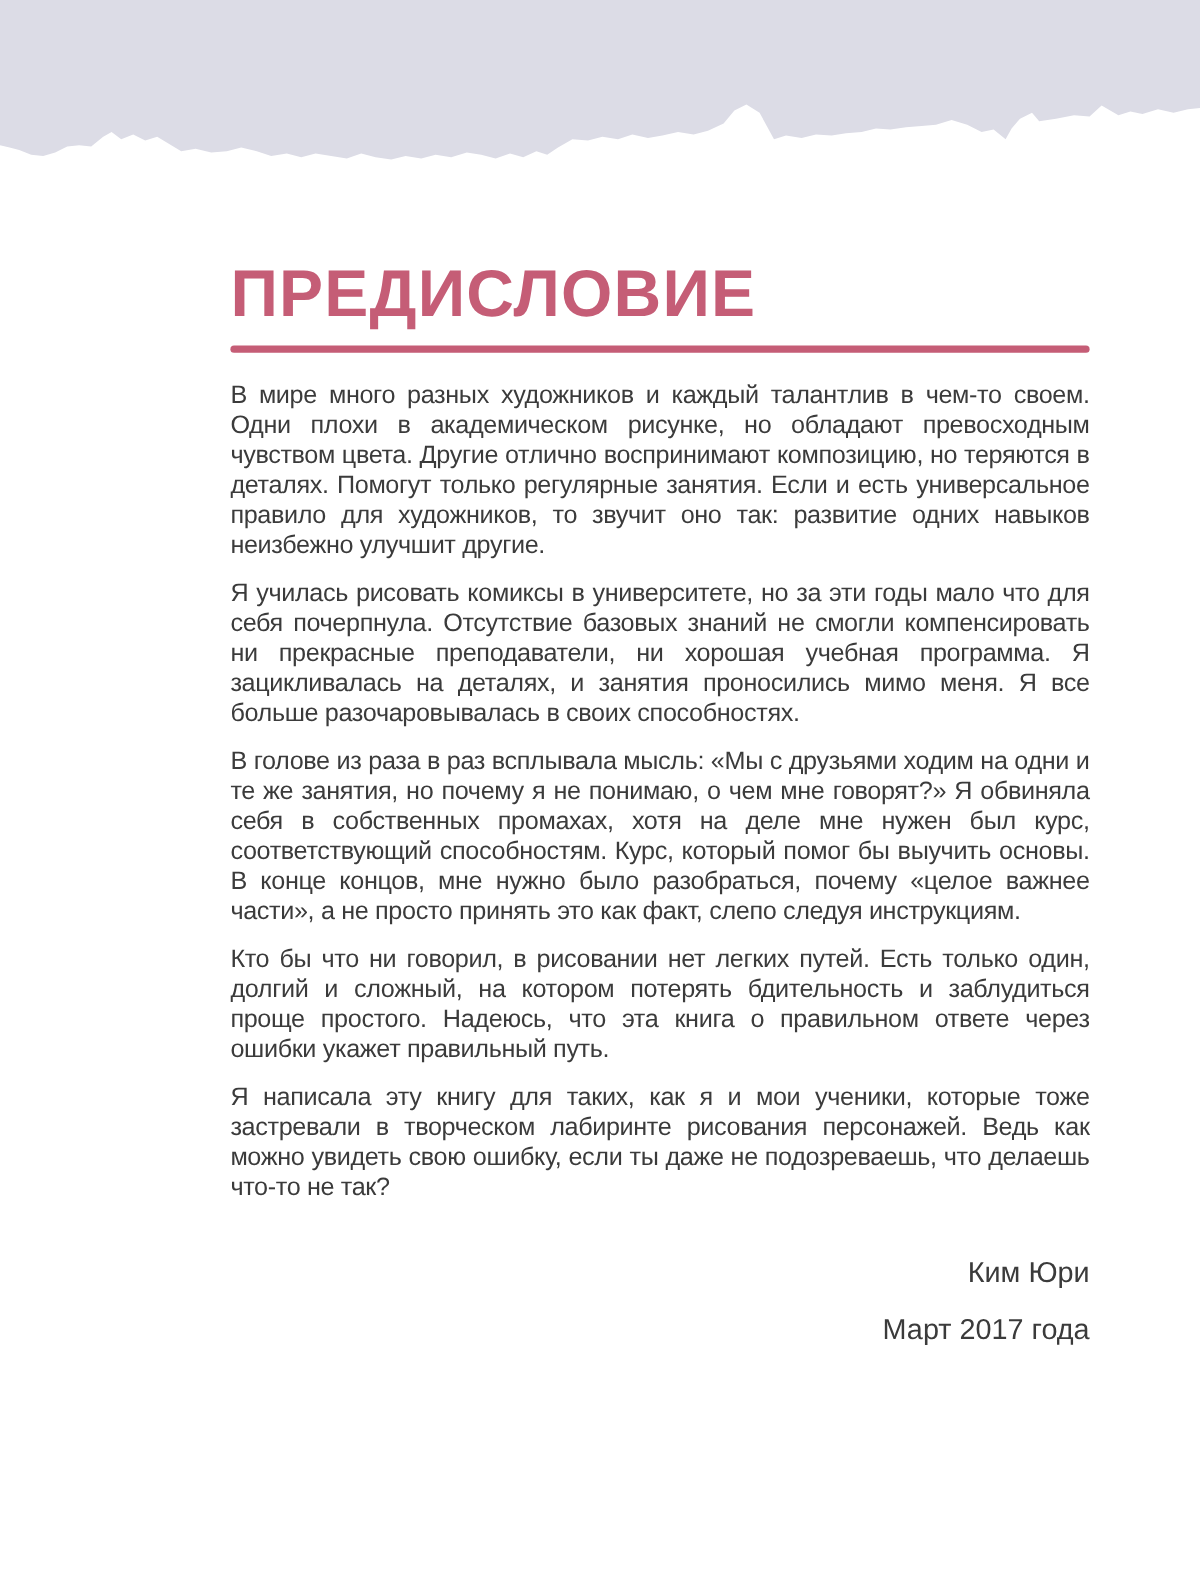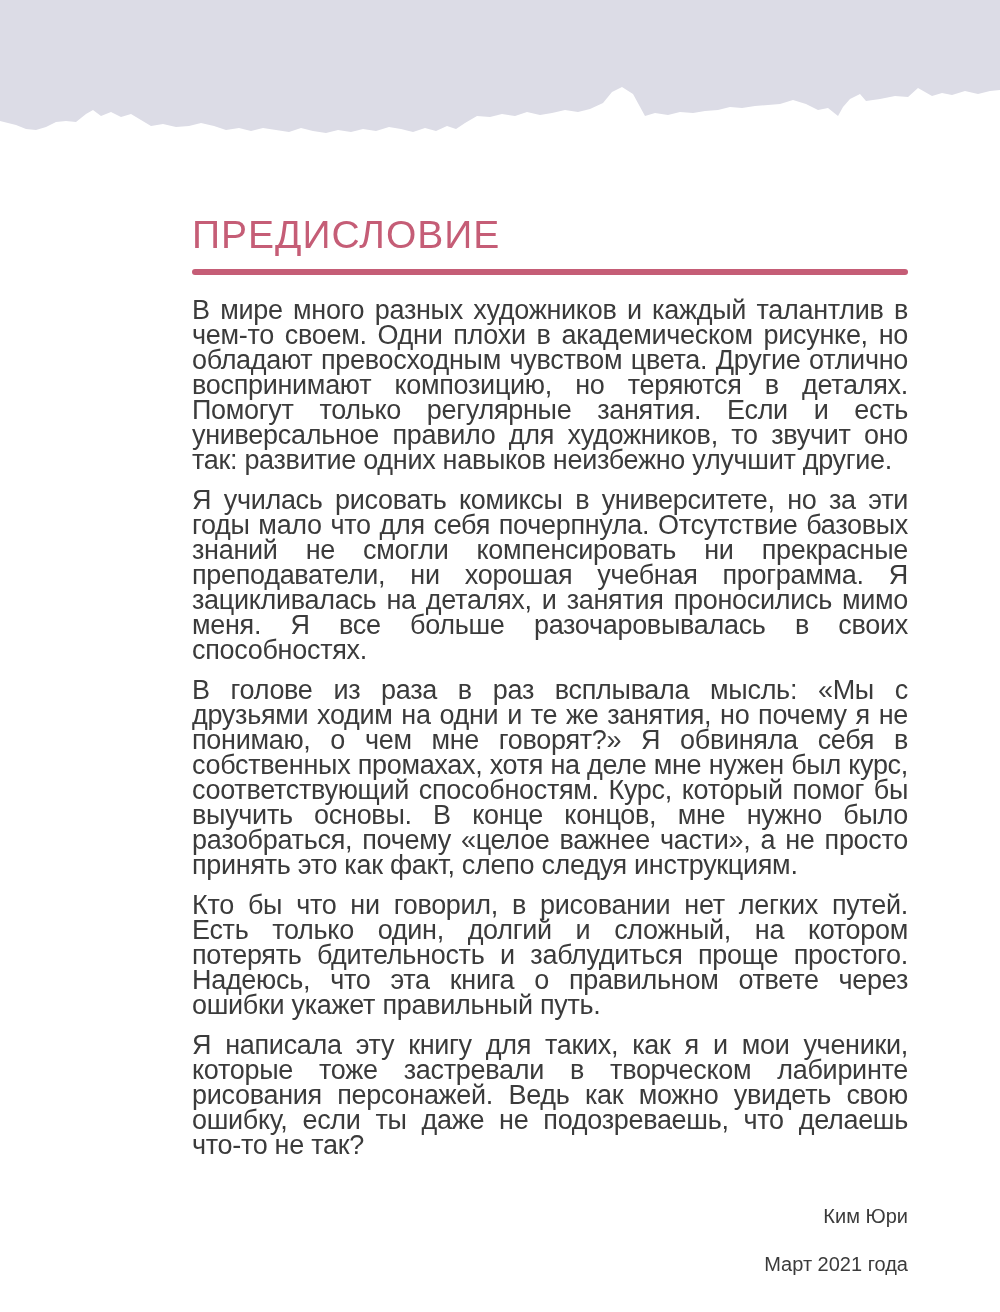--- a/index.html
+++ b/index.html
@@ -16,45 +16,45 @@
     font-family:"Liberation Sans","DejaVu Sans",sans-serif;
   }
   .torn-band{
     position:absolute;top:0;left:0;width:1000px;height:140px;
   }
   .content{
     position:absolute;left:192px;top:0;width:716px;
   }
   h1.page-title{
     margin:213px 0 0 0;
-    font-size:39px;
+    font-size:55px;
     line-height:1.14;
-    font-weight:400;
+    font-weight:700;
     letter-spacing:1px;
     color:var(--accent);
   }
   .title-rule{
     height:6px;
     background:var(--accent);
     border-radius:3px;
     margin-top:12px;
   }
   p.body-par{
     margin:15px 0 0 0;
-    font-size:27px;
+    font-size:21px;
     line-height:25px;
     letter-spacing:-0.3px;
     text-align:justify;
     color:var(--text);
   }
   p.body-par.first{margin-top:23px;}
   .signature{
     margin-top:46px;
     text-align:right;
-    font-size:20px;
+    font-size:24px;
     line-height:25px;
     color:var(--text);
   }
   .sig-date{margin-top:23px;}
 </style>
 </head>
 <body>
 
 <svg class="torn-band" viewBox="0 0 1000 140" preserveAspectRatio="none" aria-hidden="true">
   <polygon fill="#dcdce6" points="
@@ -82,16 +82,16 @@
   <p class="body-par">Я училась рисовать комиксы в университете, но за эти годы мало что для себя почерпнула. Отсутствие базовых знаний не смогли компенсировать ни прекрасные преподаватели, ни хорошая учебная программа. Я зацикливалась на деталях, и занятия проносились мимо меня. Я все больше разочаровывалась в своих способностях.</p>
 
   <p class="body-par">В голове из раза в раз всплывала мысль: «Мы с друзьями ходим на одни и те же занятия, но почему я не понимаю, о чем мне говорят?» Я обвиняла себя в собственных промахах, хотя на деле мне нужен был курс, соответствующий способностям. Курс, который помог бы выучить основы. В конце концов, мне нужно было разобраться, почему «целое важнее части», а не просто принять это как факт, слепо следуя инструкциям.</p>
 
   <p class="body-par">Кто бы что ни говорил, в рисовании нет легких путей. Есть только один, долгий и сложный, на котором потерять бдительность и заблудиться проще простого. Надеюсь, что эта книга о правильном ответе через ошибки укажет правильный путь.</p>
 
   <p class="body-par">Я написала эту книгу для таких, как я и мои ученики, которые тоже застревали в творческом лабиринте рисования персонажей. Ведь как можно увидеть свою ошибку, если ты даже не подозреваешь, что делаешь что-то не так?</p>
 
   <div class="signature">
     <div class="sig-author">Ким Юри</div>
-    <div class="sig-date">Март 2021 года</div>
+    <div class="sig-date">Март 2017 года</div>
   </div>
 
 </div>
 
 </body></html>

